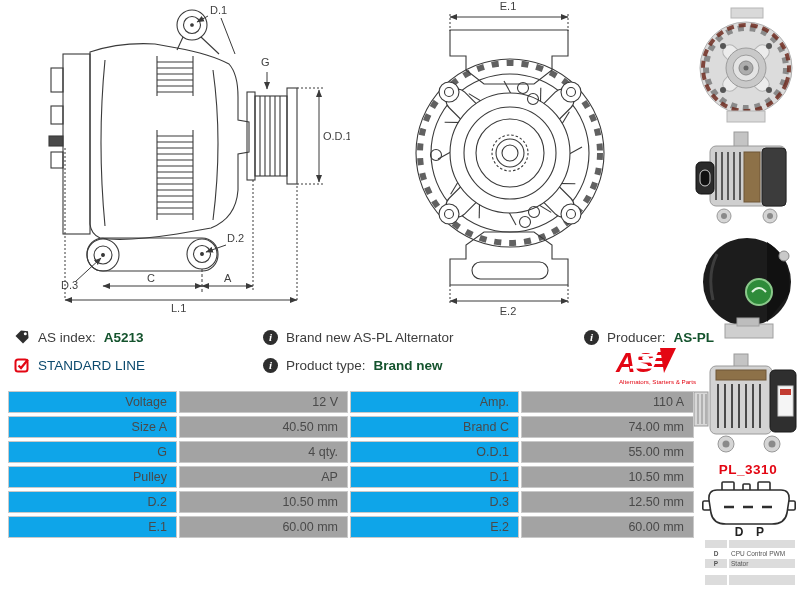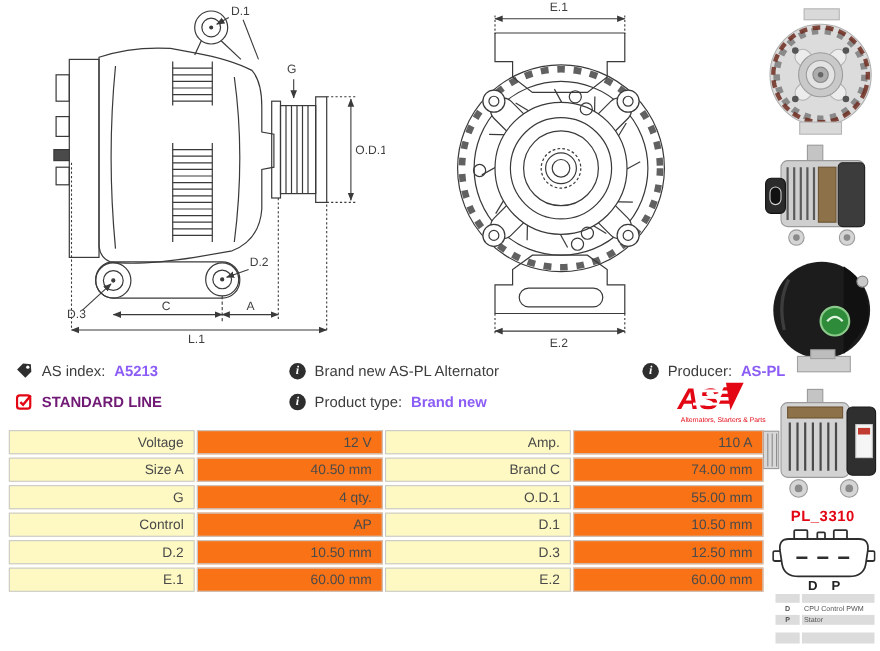--- a/index.html
+++ b/index.html
@@ -6,38 +6,38 @@
   body{
     width:800px;height:592px;position:relative;overflow:hidden;
     background:#ffffff;color:#3f3f3f;
     font-family:"Liberation Sans", sans-serif;
   }
   .abs{position:absolute;}
   svg text{font-family:"Liberation Sans", sans-serif;}
 
   
   .info-item{display:flex;align-items:center;gap:8px;font-size:13.5px;color:#3d3d3d;height:18px;}
-  .info-item b{color:#8b5cf6;}
+  .info-item b{color:#14532d;}
   .i-icon{
     width:15px;height:15px;border-radius:50%;background:#2e2e2e;color:#fff;
     display:flex;align-items:center;justify-content:center;
     font-family:"Liberation Serif", serif;font-style:italic;font-weight:bold;font-size:11px;flex:0 0 15px;
   }
-  .std-line{font-weight:bold;color:#701a75;}
+  .std-line{font-weight:normal;color:#0c4a6e;}
 
   
   table.specs{
     border-collapse:separate;border-spacing:2px 3px;table-layout:fixed;
     width:690px;font-size:12.5px;color:#4a4a4a;
   }
   table.specs td{
-    height:20px;border:1px solid #c9c9c9;background:#f97316;
+    height:20px;border:1px solid #c9c9c9;background:#a3a3a3;
     text-align:right;padding:0 9px 0 2px;overflow:hidden;white-space:nowrap;
   }
-  table.specs td.lbl{background:#fef9c3;}
+  table.specs td.lbl{background:#0ea5e9;}
 
   
   .plug-code{font-weight:bold;color:#e30613;font-size:13.5px;text-align:center;letter-spacing:.5px;}
   .mini-table{width:90px;font-size:6.5px;color:#555;}
   .mini-row{display:flex;gap:2px;margin-bottom:1px;}
   .mini-c1{width:22px;flex:0 0 22px;text-align:center;font-weight:bold;}
   .mini-c2{flex:1;padding-left:2px;}
   .bg-g{background:#dcdcdc;}
   .bg-w{background:#ffffff;}
   .mini-row div{line-height:9px;height:9px;}
@@ -371,21 +371,21 @@
       <td class="lbl">Brand C</td>
       <td>74.00 mm</td>
     </tr>
     <tr>
       <td class="lbl">G</td>
       <td>4 qty.</td>
       <td class="lbl">O.D.1</td>
       <td>55.00 mm</td>
     </tr>
     <tr>
-      <td class="lbl">Control</td>
+      <td class="lbl">Pulley</td>
       <td>AP</td>
       <td class="lbl">D.1</td>
       <td>10.50 mm</td>
     </tr>
     <tr>
       <td class="lbl">D.2</td>
       <td>10.50 mm</td>
       <td class="lbl">D.3</td>
       <td>12.50 mm</td>
     </tr>

